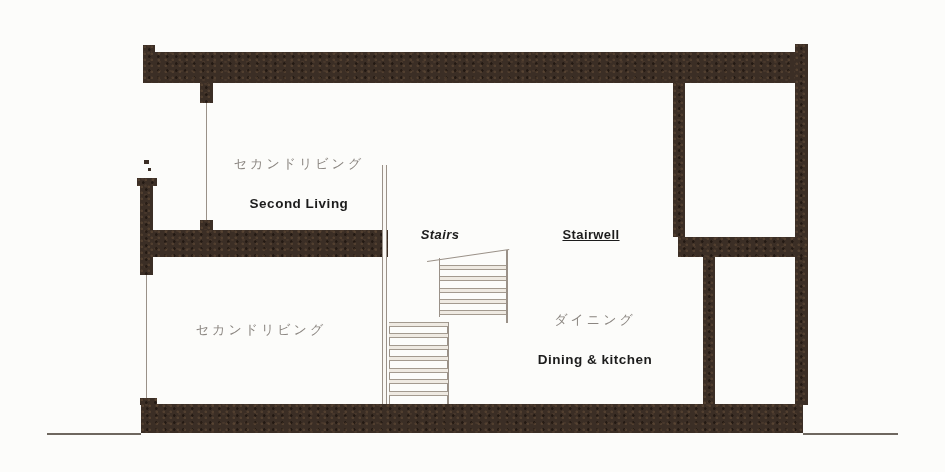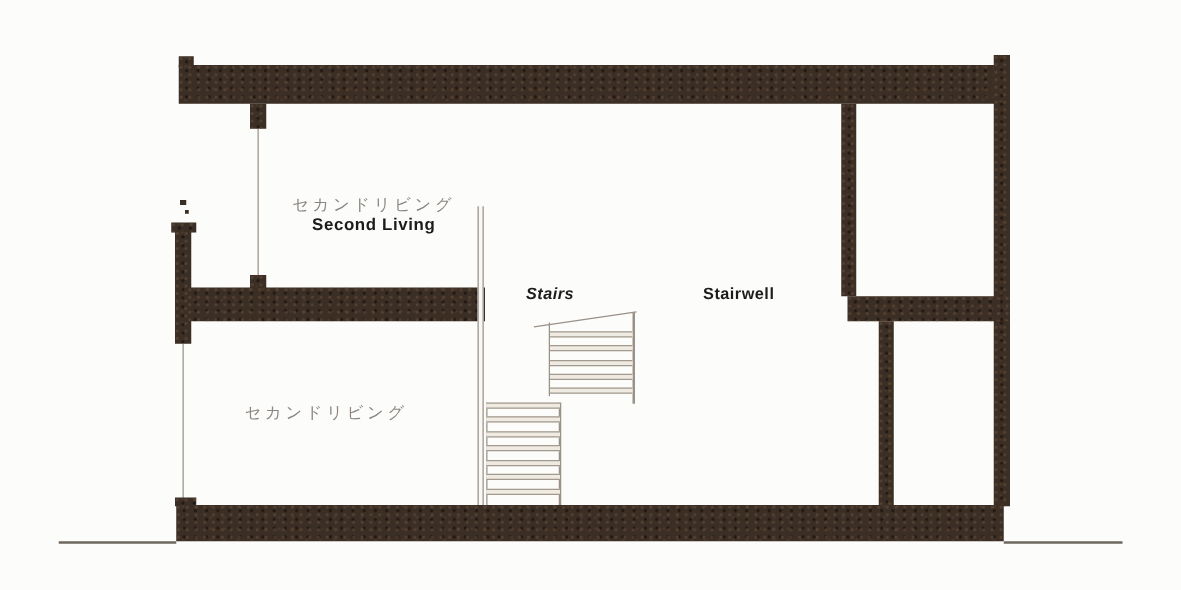--- a/index.html
+++ b/index.html
@@ -33,21 +33,21 @@
     height:3px;background:#efeae2;
     border-top:1px solid #a39a8f;border-bottom:1px solid #a39a8f;
     box-sizing:content-box;
   }
   .rail{background:#9a9188;}
   .label{position:absolute;text-align:center;white-space:nowrap;}
   .jp{
     color:#8b8681;font-size:13px;letter-spacing:3px;line-height:16px;
   }
   .en{
-    color:#1c1c1c;font-weight:bold;font-size:13.5px;letter-spacing:.5px;line-height:16px;
+    color:#1c1c1c;font-weight:bold;font-size:13.5px;letter-spacing:.5px;line-height:16px;margin-top:24px;
   }
   .single-en{
     color:#1c1c1c;font-weight:bold;font-size:13px;letter-spacing:.4px;
   }
   .slant{
     height:0;border-top:1.5px solid #9a9188;
     transform:rotate(-8.3deg);transform-origin:0 0;
   }
   .dot{background:#3b2e25;}
 </style>
@@ -105,20 +105,24 @@
   <div class="abs rung" style="left:389px;top:379px;width:59px;"></div>
   <div class="abs rung" style="left:389px;top:391px;width:59px;"></div>
 
   <div class="label" style="left:219px;top:156px;width:160px;">
     <div class="jp">セカンドリビング</div>
     <div class="en">Second Living</div>
   </div>
 
   <div class="label single-en" style="left:400px;top:227px;width:80px;font-style:italic;">Stairs</div>
 
-  <div class="label single-en" style="left:541px;top:227px;width:100px;">Stairwell</div>
+  <div class="label single-en" style="left:541px;top:227px;width:100px;text-decoration:underline;">Stairwell</div>
 
   <div class="label" style="left:181px;top:322px;width:160px;">
     <div class="jp">セカンドリビング</div>
   </div>
 
+  <div class="label" style="left:515px;top:312px;width:160px;">
+    <div class="jp">ダイニング</div>
+    <div class="en">Dining &amp; kitchen</div>
+  </div>
 
 </div>
 
 </body></html>

